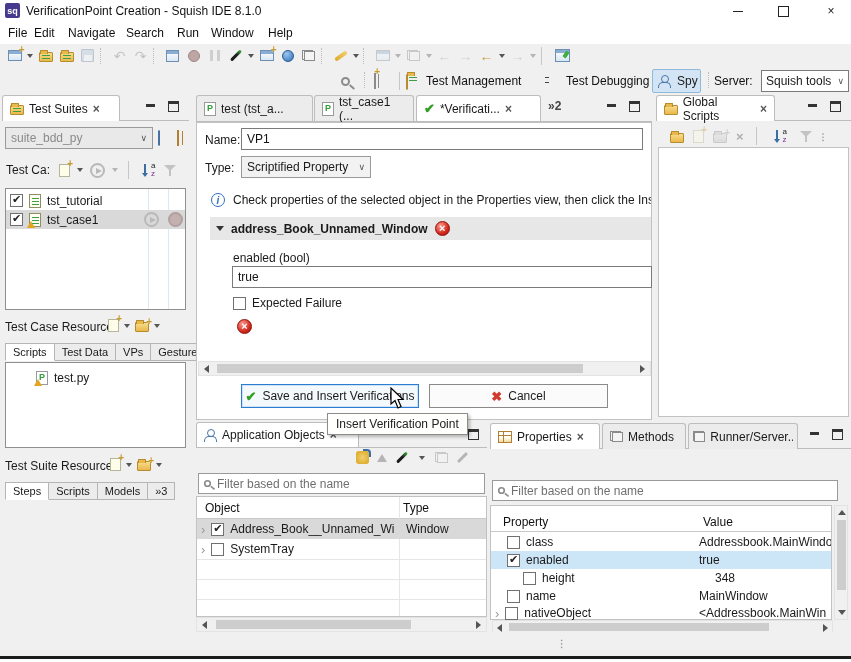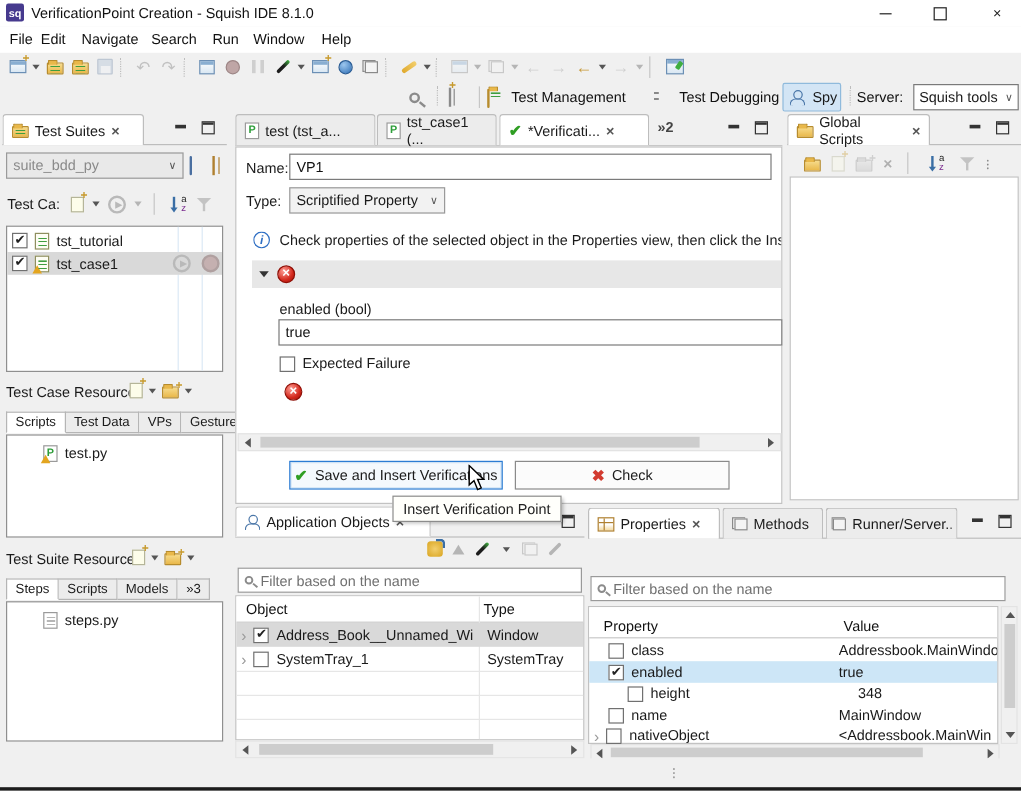--- a/index.html
+++ b/index.html
@@ -351,26 +351,20 @@
       <span class="caret"></span>
       <span class="ic-folder plus"></span>
       <span class="caret"></span>
     </div>
     <div class="small-tabs" style="left:3px;top:29px">
       <span class="stab on">Steps</span>
       <span class="stab">Scripts</span>
       <span class="stab">Models</span>
       <span class="stab">»3</span>
     </div>
-    <div class="white-box" style="left:3px;top:48px;width:181px;height:117px">
-      <div class="tree-row" style="left:26px;top:6px;height:18px">
-        <span class="page"></span>
-        <span>steps.py</span>
-      </div>
-    </div>
   </div>
 
   <div class="panel" style="left:196px;top:95px;width:456px;height:325px;overflow:visible">
     <div style="position:absolute;left:0;top:26px;right:0;border-top:1px solid #bdbdbd"></div>
     <div class="ptab inactive" style="left:0;width:117px">
       <span class="fpy"></span>
       <span>test (tst_a...</span>
     </div>
     <div class="ptab inactive" style="left:118px;width:100px">
       <span class="fpy"></span>
@@ -394,20 +388,21 @@
       <div class="combo" style="left:44px;top:33px;width:130px;height:22px;background:#f2f2f2">
         <span>Scriptified Property</span>
         <span class="sel-caret">∨</span>
       </div>
       <div class="abs" style="left:14px;top:70px;width:440px;display:flex;gap:8px;align-items:center;white-space:nowrap;overflow:hidden">
         <span class="info-i">i</span>
         <span>Check properties of the selected object in the Properties view, then click the Ins</span>
       </div>
       <div class="sec-hdr" style="left:13px;top:94px;width:441px;height:23px">
         <span class="tri-exp"></span>
+        <span style="font-weight:bold">address_Book_Unnamed_Window</span>
         <span class="err"></span>
       </div>
       <span class="abs" style="left:36px;top:128px">enabled (bool)</span>
       <input class="tin" style="left: 35px; top: 143px; width: 420px; height: 22px;" value="true">
       <div class="abs" style="left:36px;top:173px;display:flex;align-items:center;gap:6px">
         <span class="cb"></span>
         <span>Expected Failure</span>
       </div>
       <span class="err abs" style="left:40px;top:196px"></span>
 
@@ -416,21 +411,21 @@
         <span class="thumb" style="left:18px;width:366px"></span>
         <span class="tri tri-r" style="right:5px;top:3px"></span>
       </div>
 
       <div class="btn focus" style="left:44px;top:261px;width:178px;height:24px">
         <span class="gcheck">✔</span>
         <span>Save and Insert Verifications</span>
       </div>
       <div class="btn" style="left:232px;top:261px;width:179px;height:24px">
         <span class="rx">✖</span>
-        <span>Check</span>
+        <span>Cancel</span>
       </div>
     </div>
   </div>
 
   <div class="panel" style="left:196px;top:420px;width:291px;height:212px">
     <div style="position:absolute;left:0;top:27px;right:0;border-top:1px solid #bdbdbd"></div>
     <div class="ptab" style="left:0;top:2px;width:163px;height:25px">
       <span class="ic-spy"></span>
       <span>Application Objects</span>
       <span class="tab-close">×</span>
@@ -459,21 +454,20 @@
       <div class="grid-line" style="left:202px;top:0;bottom:0;width:1px"></div>
       <div class="tree-row row-sel" style="left:0;top:22px;width:289px;height:20px">
         <span class="exp">›</span>
         <span class="cb ck"></span>
         <span style="flex:1;white-space:nowrap;overflow:hidden">Address_Book__Unnamed_Wi</span>
         <span style="width:80px">Window</span>
       </div>
       <div class="tree-row" style="left:0;top:42px;width:289px;height:20px">
         <span class="exp">›</span>
         <span class="cb"></span>
-        <span style="flex:1">SystemTray_1</span>
         <span style="width:80px">SystemTray</span>
       </div>
       <div class="grid-line" style="left:0;right:0;top:62px;height:1px"></div>
       <div class="grid-line" style="left:0;right:0;top:82px;height:1px"></div>
       <div class="grid-line" style="left:0;right:0;top:102px;height:1px"></div>
     </div>
     <div class="hsb" style="left:0;top:197px;width:291px;height:15px">
       <span class="tri tri-l" style="left:5px;top:3px"></span>
       <span class="thumb" style="left:19px;width:195px"></span>
       <span class="tri tri-r" style="right:5px;top:3px"></span>

